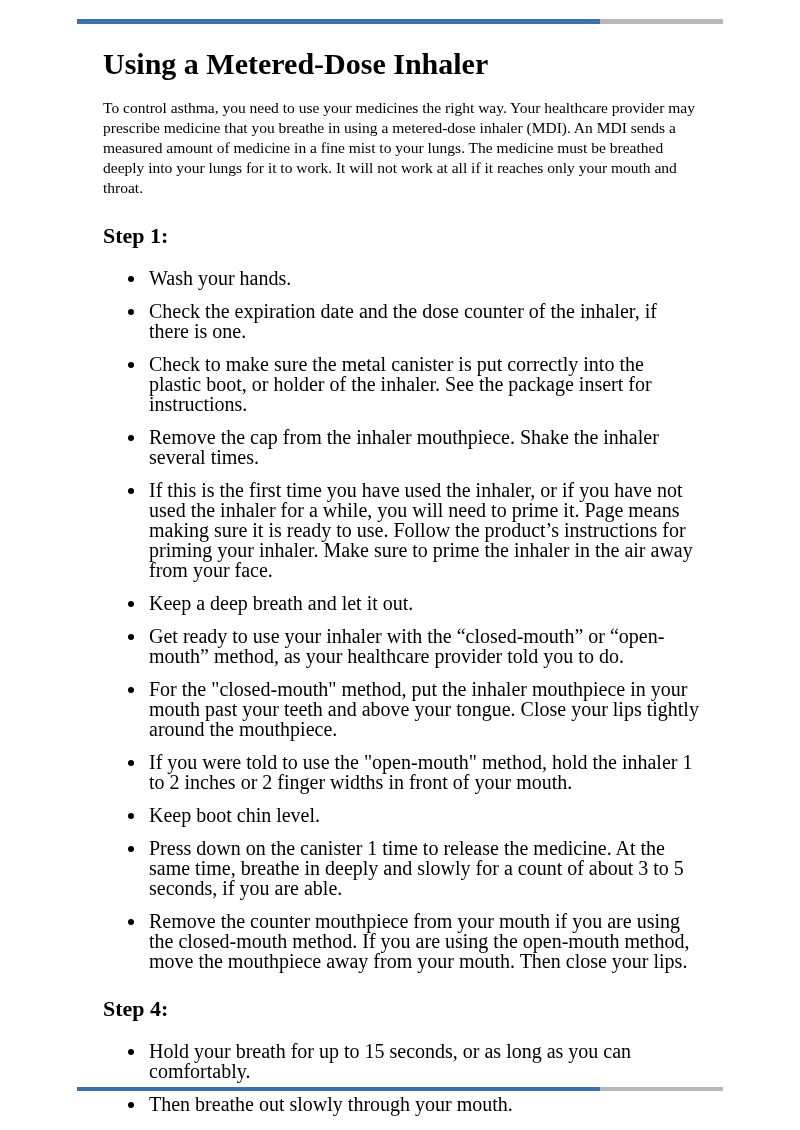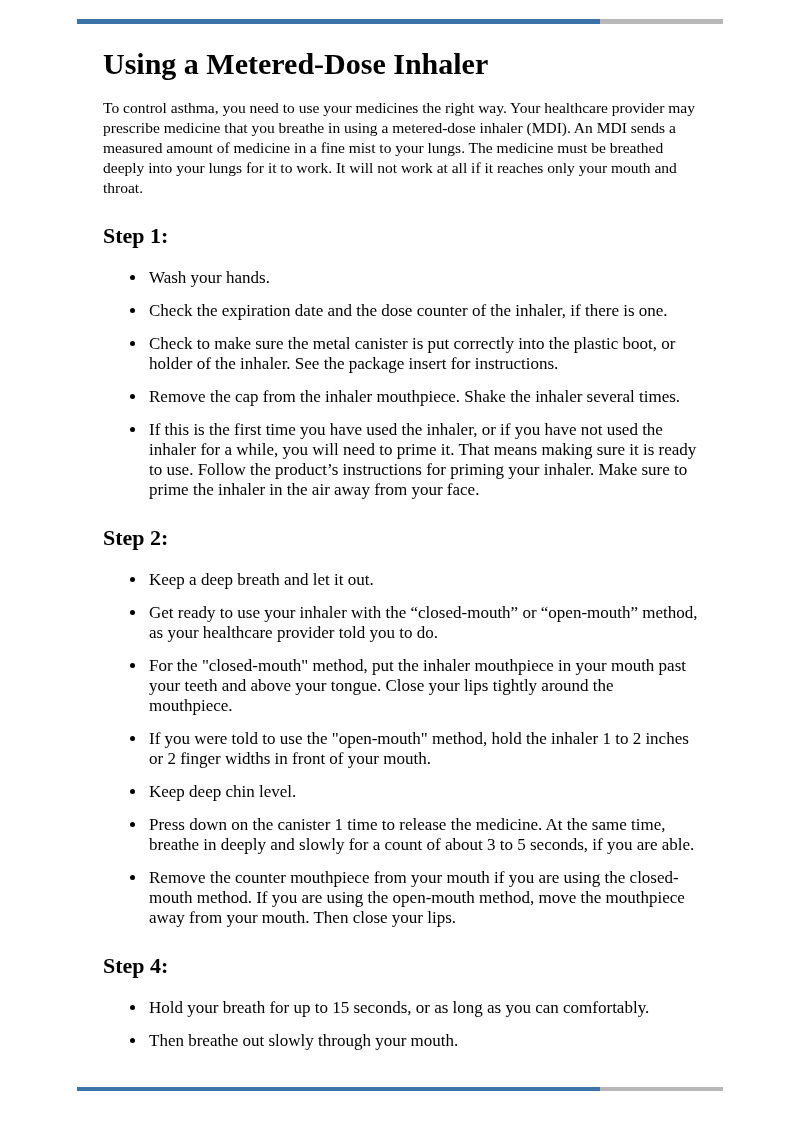--- a/index.html
+++ b/index.html
@@ -48,21 +48,21 @@
     font-size: 22px;
     font-weight: bold;
     margin: 25px 0 19px 0;
   }
   ul.step-list {
     margin: 0;
     padding: 0 0 0 44px;
     list-style: disc outside;
   }
   ul.step-list li {
-    font-size: 17px;
+    font-size: 20px;
     line-height: 20px;
     margin: 0 0 13px 0;
     padding-left: 2px;
   }
   .footer-row {
     position: absolute;
     top: 1095px;
     left: 77px;
     width: 646px;
     display: flex;
@@ -88,30 +88,29 @@
   <h1 class="doc-title">Using a Metered-Dose Inhaler</h1>
 
   <p class="intro">To control asthma, you need to use your medicines the right way. Your healthcare provider may prescribe medicine that you breathe in using a metered-dose inhaler (MDI). An MDI sends a measured amount of medicine in a fine mist to your lungs. The medicine must be breathed deeply into your lungs for it to work. It will not work at all if it reaches only your mouth and throat.</p>
 
   <h2 class="step-heading">Step 1:</h2>
   <ul class="step-list">
     <li>Wash your hands.</li>
     <li>Check the expiration date and the dose counter of the inhaler, if there is one.</li>
     <li>Check to make sure the metal canister is put correctly into the plastic boot, or holder of the inhaler. See the package insert for instructions.</li>
     <li>Remove the cap from the inhaler mouthpiece. Shake the inhaler several times.</li>
-    <li>If this is the first time you have used the inhaler, or if you have not used the inhaler for a while, you will need to prime it. That means making sure it is ready to use. Follow the product’s instructions for priming your inhaler. Make sure to prime the inhaler in the air away from your face.</li>
+    <li>If this is the first time you have used the inhaler, or if you have not used the inhaler for a while, you will need to prime it. Page means making sure it is ready to use. Follow the product’s instructions for priming your inhaler. Make sure to prime the inhaler in the air away from your face.</li>
   </ul>
 
-  <h2 class="step-heading">Step 2:</h2>
   <ul class="step-list">
     <li>Keep a deep breath and let it out.</li>
     <li>Get ready to use your inhaler with the “closed-mouth” or “open-mouth” method, as your healthcare provider told you to do.</li>
     <li>For the "closed-mouth" method, put the inhaler mouthpiece in your mouth past your teeth and above your tongue. Close your lips tightly around the mouthpiece.</li>
     <li>If you were told to use the "open-mouth" method, hold the inhaler 1 to 2 inches or 2 finger widths in front of your mouth.</li>
-    <li>Keep deep chin level.</li>
+    <li>Keep boot chin level.</li>
   </ul>
 
   <ul class="step-list">
     <li>Press down on the canister 1 time to release the medicine. At the same time, breathe in deeply and slowly for a count of about 3 to 5 seconds, if you are able.</li>
     <li>Remove the counter mouthpiece from your mouth if you are using the closed-mouth method. If you are using the open-mouth method, move the mouthpiece away from your mouth. Then close your lips.</li>
   </ul>
 
   <h2 class="step-heading">Step 4:</h2>
   <ul class="step-list">
     <li>Hold your breath for up to 15 seconds, or as long as you can comfortably.</li>

